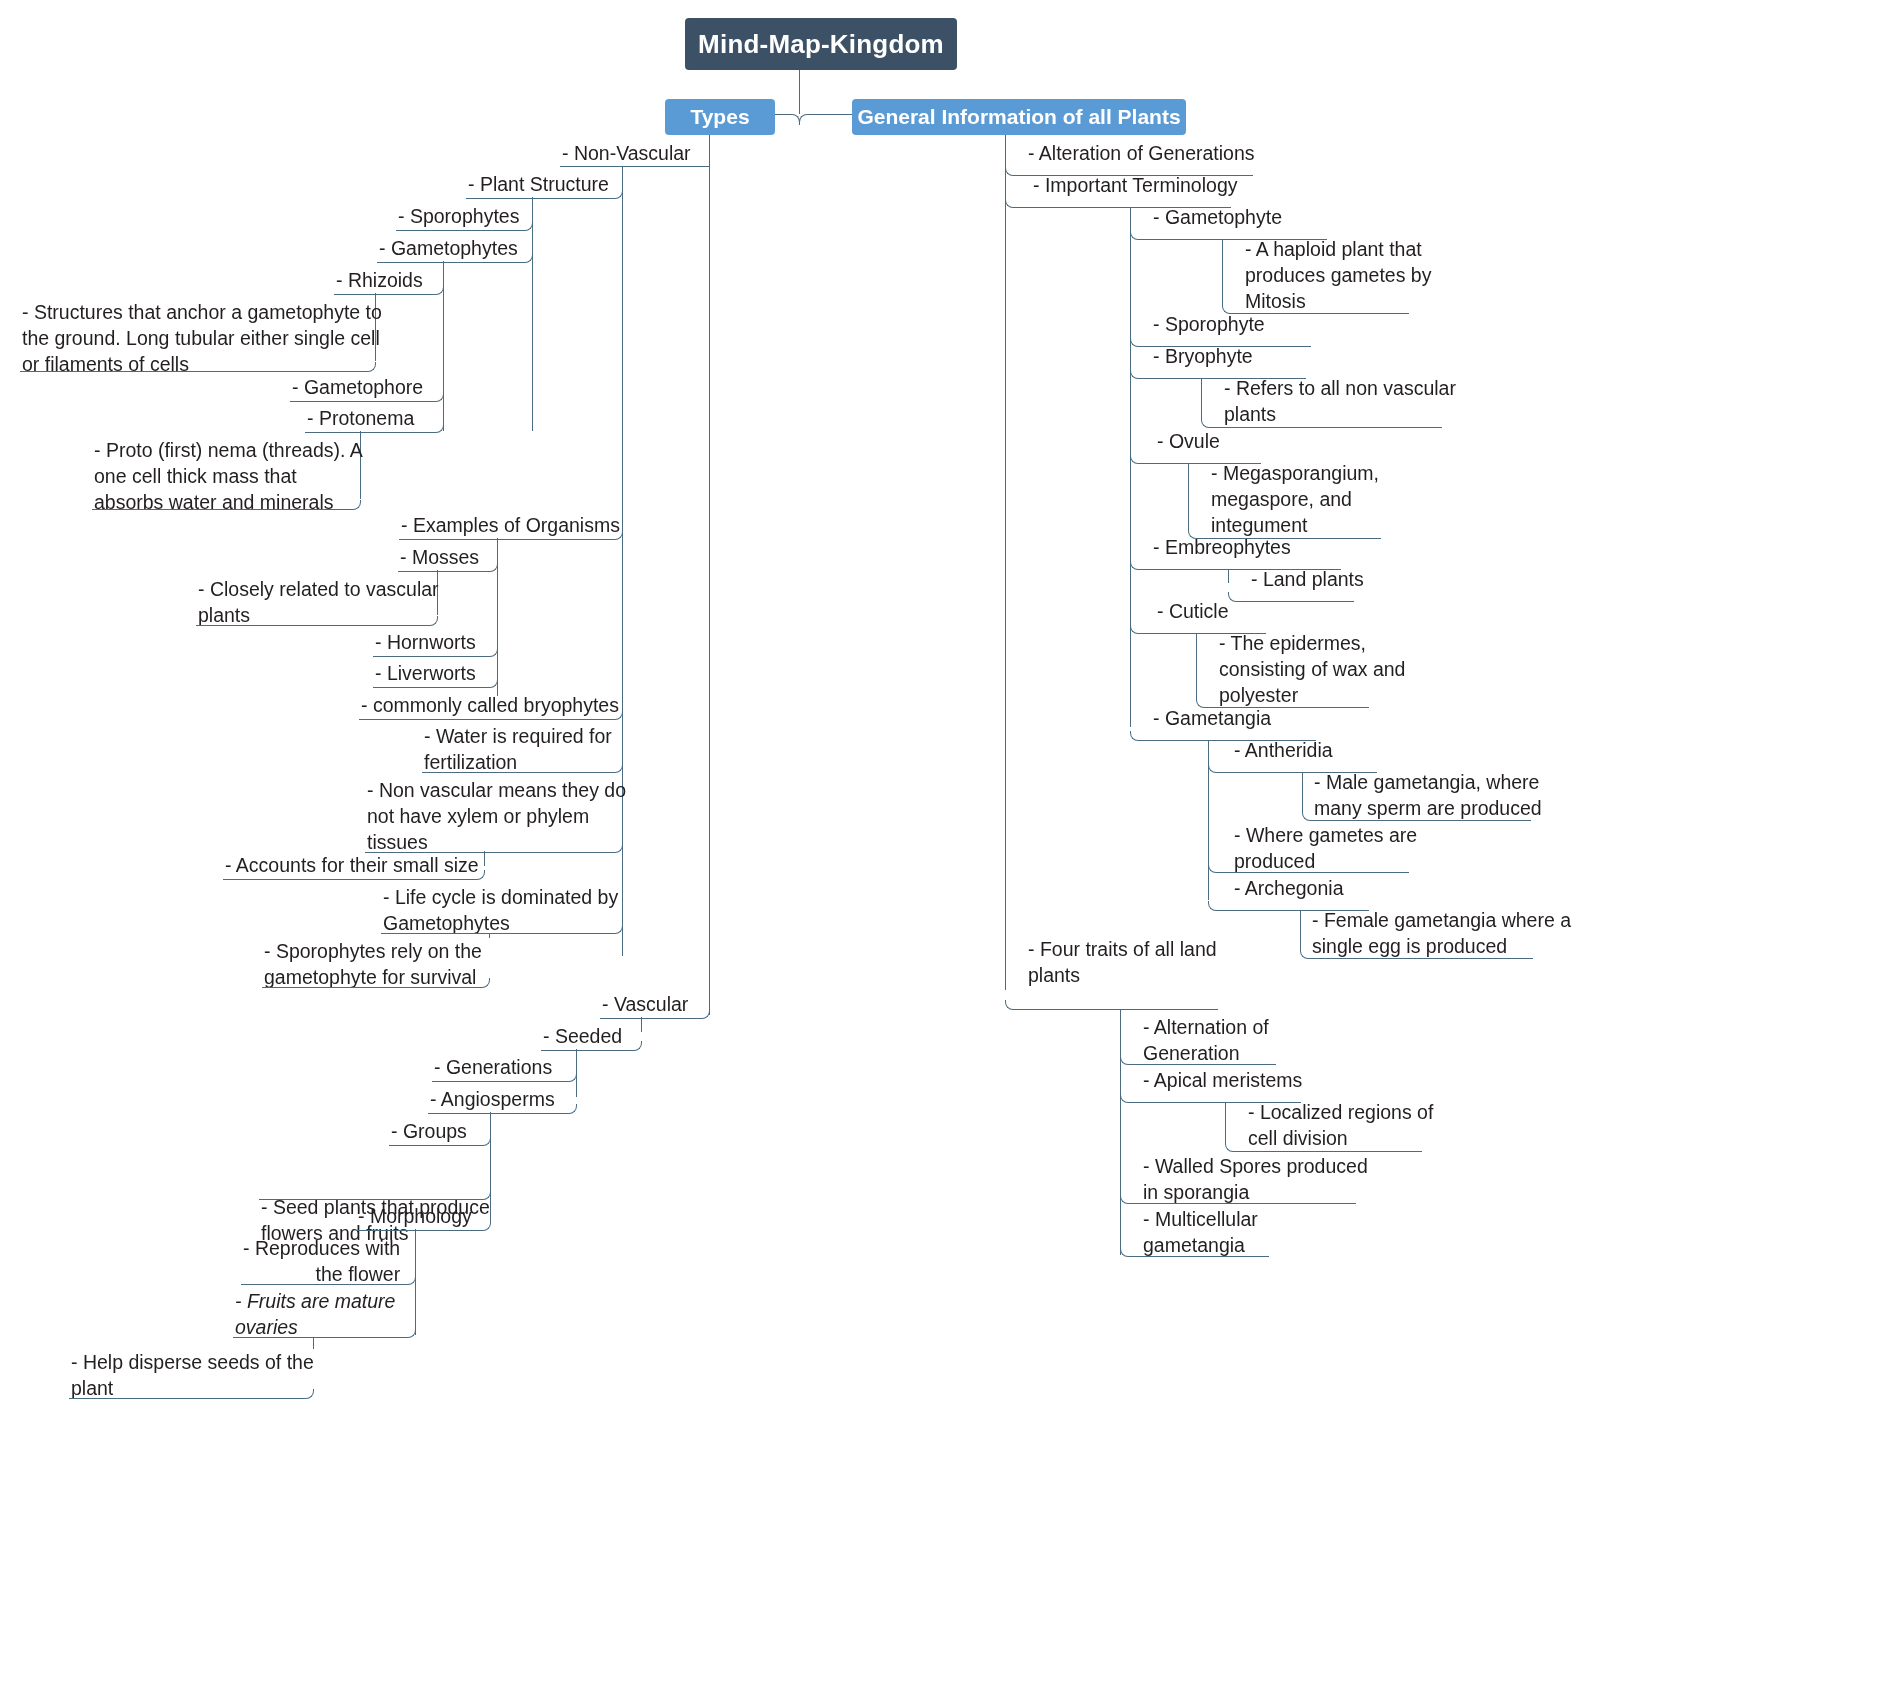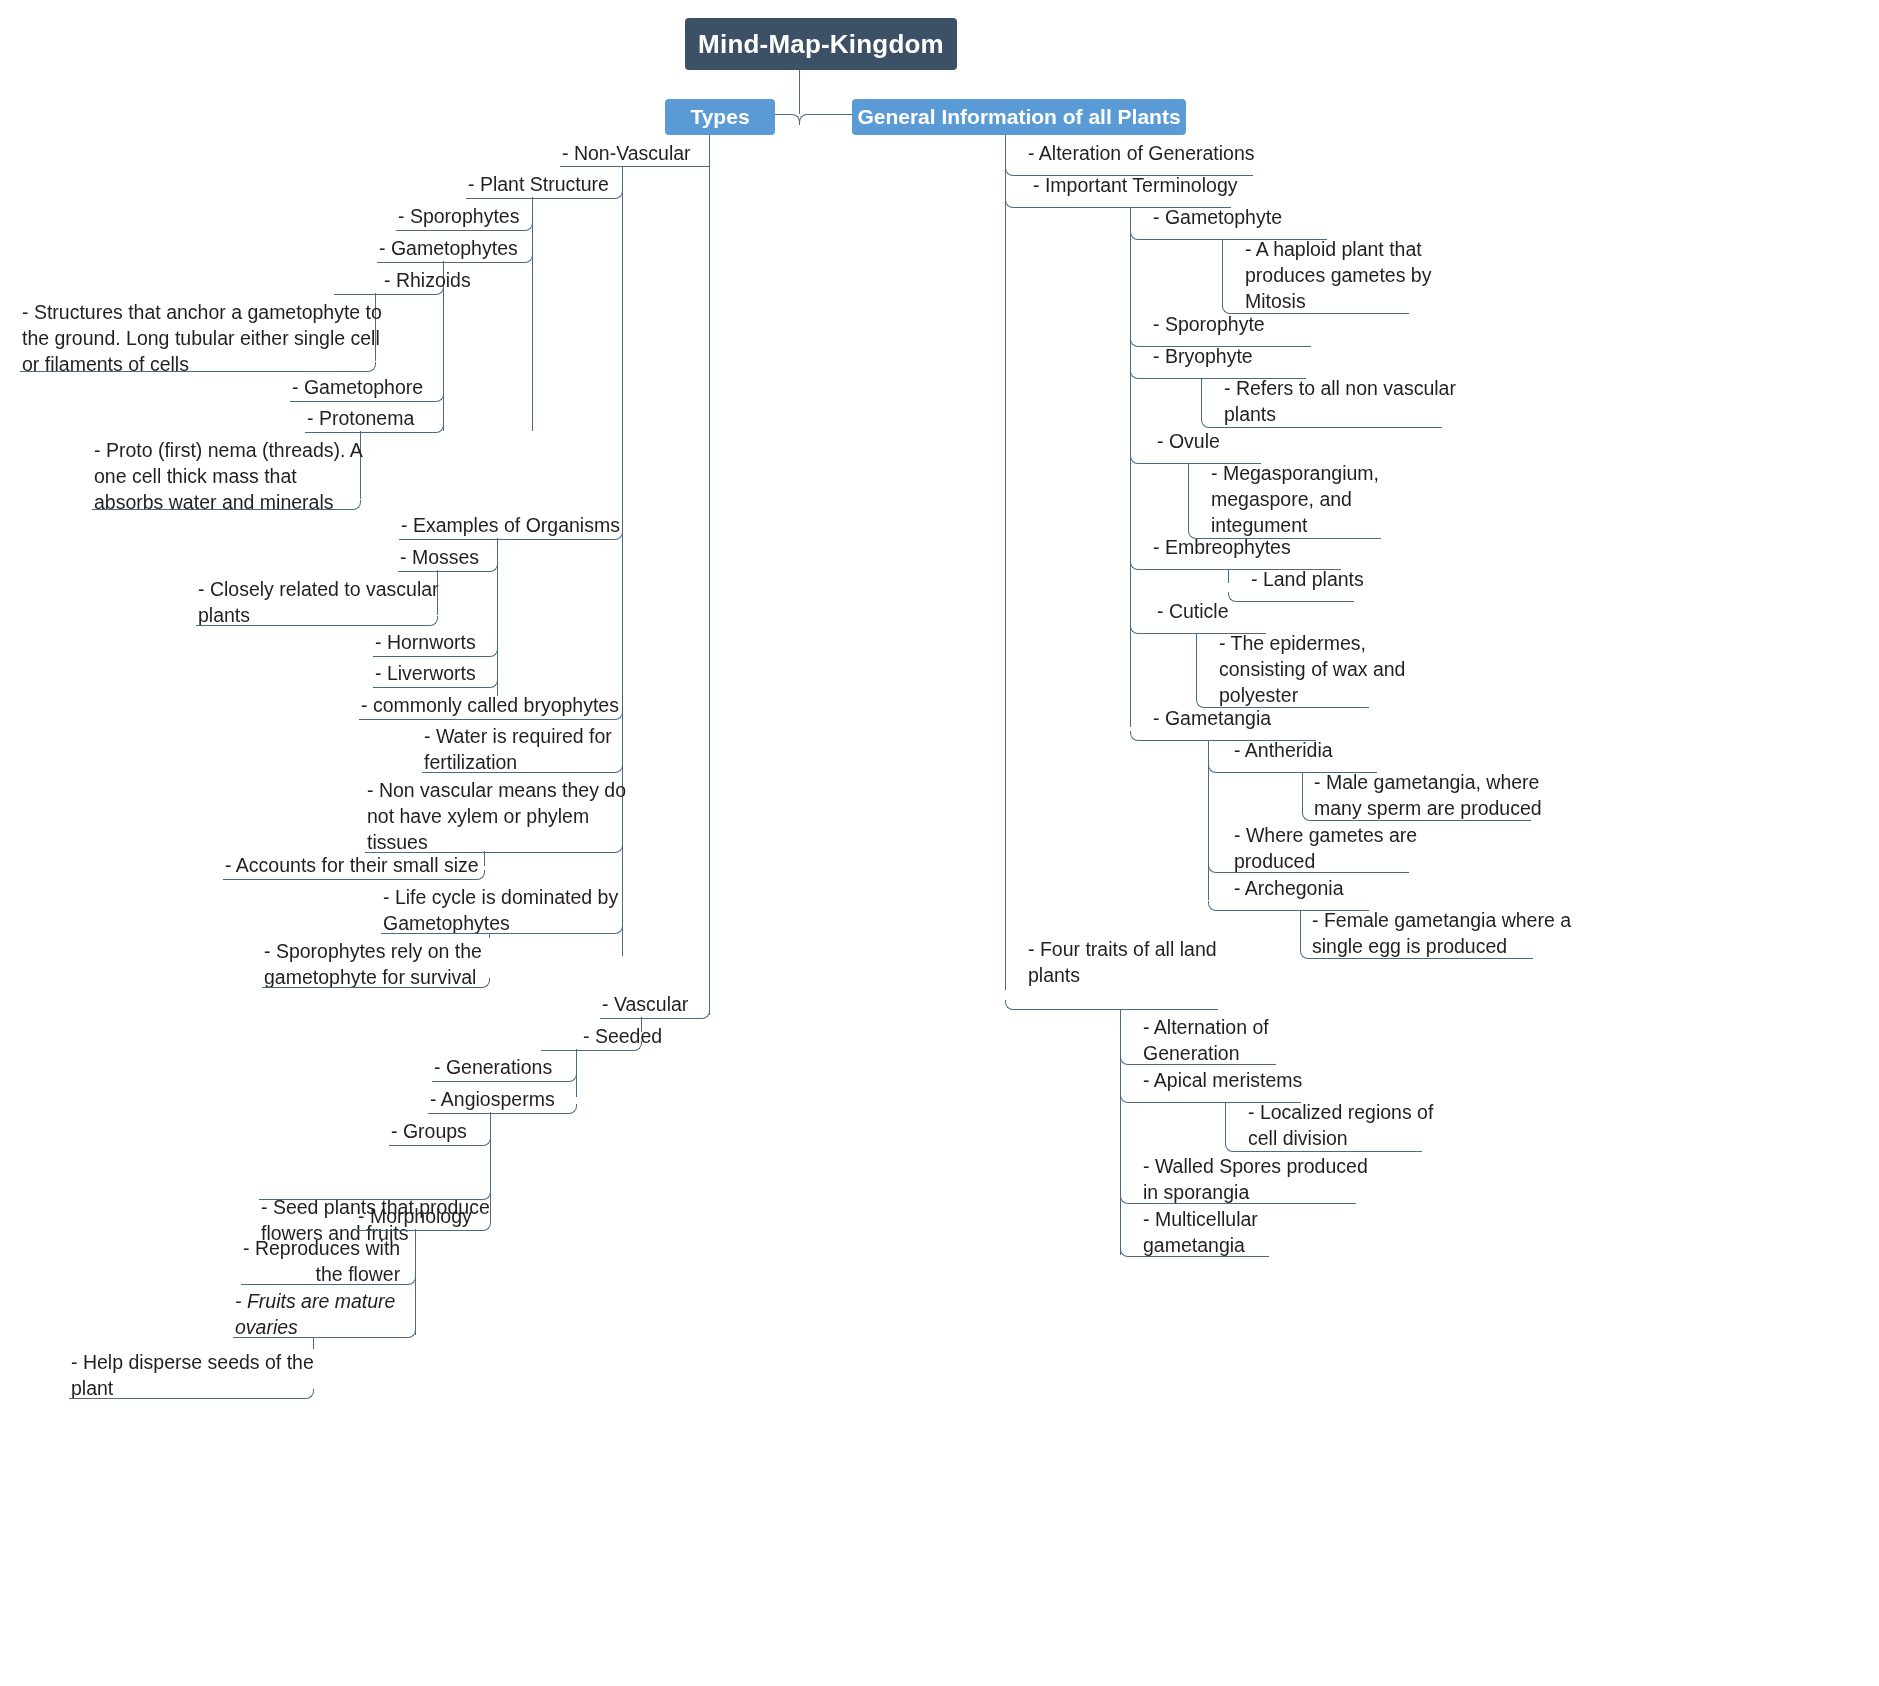--- a/index.html
+++ b/index.html
@@ -65,21 +65,21 @@
   <div class="v" style="left:532px;top:197px;height:234px;"></div>
 
   <div class="node" style="left:396px;top:203px;">- Sporophytes</div>
   <div class="elbow br" style="left:396px;top:221px;width:136px;height:9px;"></div>
 
   <div class="node" style="left:377px;top:235px;">- Gametophytes</div>
   <div class="elbow br" style="left:377px;top:253px;width:155px;height:9px;"></div>
 
   <div class="v" style="left:443px;top:261px;height:170px;"></div>
 
-  <div class="node" style="left:334px;top:267px;margin-left:48px;">- Rhizoids</div>
+  <div class="node" style="left:334px;top:267px;">- Rhizoids</div>
   <div class="elbow br" style="left:334px;top:285px;width:109px;height:9px;"></div>
 
   <div class="v" style="left:375px;top:293px;height:68px;"></div>
   <div class="node" style="left:20px;top:299px;">- Structures that anchor a gametophyte to
 the ground. Long tubular either single cell
 or filaments of cells</div>
   <div class="elbow br" style="left:20px;top:362px;width:355px;height:9px;"></div>
 
   <div class="node" style="left:290px;top:374px;">- Gametophore</div>
   <div class="elbow br" style="left:290px;top:392px;width:153px;height:9px;"></div>
@@ -135,21 +135,21 @@
   <div class="v" style="left:489px;top:933px;height:5px;"></div>
   <div class="node" style="left:262px;top:938px;">- Sporophytes rely on the
 gametophyte for survival</div>
   <div class="elbow br" style="left:262px;top:978px;width:227px;height:9px;"></div>
 
   <div class="node" style="left:600px;top:991px;">- Vascular</div>
   <div class="elbow br" style="left:600px;top:1009px;width:109px;height:9px;"></div>
 
   <div class="v" style="left:641px;top:1017px;height:15px;"></div>
 
-  <div class="node" style="left:541px;top:1023px;margin-left:40px;">- Seeded</div>
+  <div class="node" style="left:541px;top:1023px;">- Seeded</div>
   <div class="elbow br" style="left:541px;top:1041px;width:100px;height:9px;"></div>
 
   <div class="v" style="left:576px;top:1049px;height:48px;"></div>
 
   <div class="node" style="left:432px;top:1054px;">- Generations</div>
   <div class="elbow br" style="left:432px;top:1072px;width:144px;height:9px;"></div>
 
   <div class="node" style="left:428px;top:1086px;">- Angiosperms</div>
   <div class="elbow br" style="left:428px;top:1104px;width:148px;height:9px;"></div>
 

